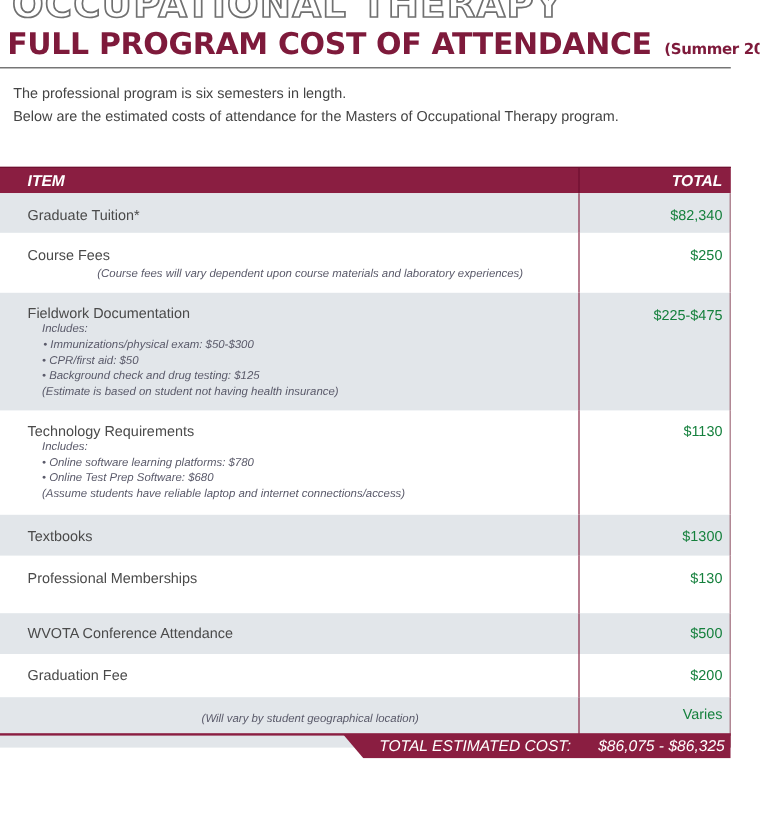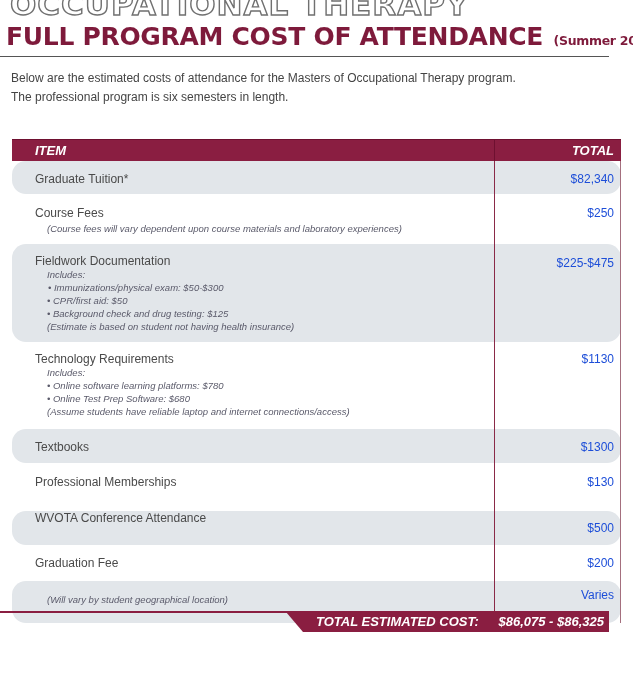--- a/index.html
+++ b/index.html
@@ -10,58 +10,58 @@
     }
     .main-title {
       position:absolute; left:6px; top:22px; white-space:nowrap;
       color:#7e1a3b; font-weight:bold; font-size:25px; font-family:"DejaVu Sans", sans-serif; letter-spacing:-0.3px;
     }
     .main-title .sub { font-size:12.5px; color:#7e1a3b; font-weight:bold; margin-left:2px; }
     .rule { position:absolute; left:0; top:56px; width:609px; height:1px; background:#555; }
     .intro { position:absolute; left:11px; top:69px; font-size:12px; line-height:19px; color:#444; }
     .intro p { margin:0; }
 
-    .table { position:absolute; left:12px; top:139px; width:609px; }
+    .table { position:absolute; left:0; top:139px; width:609px; }
     .thead {
       height:21px; background:#8a1e41; color:#fff; font-style:italic; font-weight:bold; font-size:13px;
       display:flex; align-items:center; border-top:1px solid #6e1030;
     }
     .thead .c1 { width:482px; padding-left:23px; box-sizing:border-box; }
     .thead .c2 { flex:1; padding-right:7px; border-left:1px solid #6e1030; height:100%; display:flex; align-items:center; justify-content:flex-end; }
 
     .row { display:flex; position:relative; }
-    .row.shade { background:#e2e6ea;border-radius:14px; }
+    .row.shade { background:#e2e6ea; }
     .row .c1 { width:482px; box-sizing:border-box; padding-left:23px; padding-top:10px; font-size:12px; color:#4a4a4a; }
-    .row .c2 { flex:1; border-left:1.5px solid #8a2a48; border-right:1.5px solid #a46f7e; text-align:right; padding-right:6px; padding-top:10px; font-size:12px; color:#1d4ed8; }
+    .row .c2 { flex:1; border-left:1.5px solid #8a2a48; border-right:1.5px solid #a46f7e; text-align:right; padding-right:6px; padding-top:10px; font-size:12px; color:#15803d; }
     .note { font-style:italic; font-size:9.5px; color:#5a5a6a; padding-left:12px; line-height:13px; }
-    .note.first { margin-top:2px; }
+    .note.first { margin-top:2px;text-align:center; }
     .note.bullet { padding-left:13px; }
 
     .total-bar {
       position:absolute; left:286px; top:612px; width:323px; height:20px; background:#8a1e41;
       clip-path:polygon(0 0,100% 0,100% 100%,17px 100%);
-      color:#fff; font-style:italic; font-weight:bold; font-size:13px;
+      color:#fff; font-style:italic; font-weight:normal; font-size:13px;
     }
     .total-label { position:absolute; left:30px; top:2px; white-space:nowrap; }
     .total-value { position:absolute; right:5px; top:2px; white-space:nowrap; }
     .table-bottom { position:absolute; left:0; top:611px; width:609px; height:1.5px; background:#8a1e41; }
   </style>
 </head>
 <body>
 
 <div class="top-title">OCCUPATIONAL THERAPY</div>
 <div class="main-title">
   <span>FULL PROGRAM COST OF ATTENDANCE</span>
   <span class="sub">(Summer 2026 Start)</span>
 </div>
 <div class="rule"></div>
 
 <div class="intro">
+  <p>The professional program is six semesters in length.</p>
   <p>Below are the estimated costs of attendance for the Masters of Occupational Therapy program.</p>
-  <p>The professional program is six semesters in length.</p>
 </div>
 
 <div class="table">
   <div class="thead">
     <div class="c1">ITEM</div>
     <div class="c2">TOTAL</div>
   </div>
 
   <div class="row shade" style="height:33px">
     <div class="c1" style="padding-top:11px"><span>Graduate Tuition*</span></div>
@@ -103,21 +103,21 @@
     <div class="c1" style="padding-top:11px"><span>Textbooks</span></div>
     <div class="c2" style="padding-top:11px"><span>$1300</span></div>
   </div>
 
   <div class="row" style="height:48px">
     <div class="c1" style="padding-top:12px"><span>Professional Memberships</span></div>
     <div class="c2" style="padding-top:12px"><span>$130</span></div>
   </div>
 
   <div class="row shade" style="height:34px">
-    <div class="c1" style="padding-top:0"><span>WVOTA Conference Attendance</span></div>
+    <div class="c1" style="padding-top:10px"><span>WVOTA Conference Attendance</span></div>
     <div class="c2" style="padding-top:10px"><span>$500</span></div>
   </div>
 
   <div class="row" style="height:36px">
     <div class="c1" style="padding-top:11px"><span>Graduation Fee</span></div>
     <div class="c2" style="padding-top:11px"><span>$200</span></div>
   </div>
 
   <div class="row shade" style="height:42px">
     <div class="c1" style="padding-top:10px">

